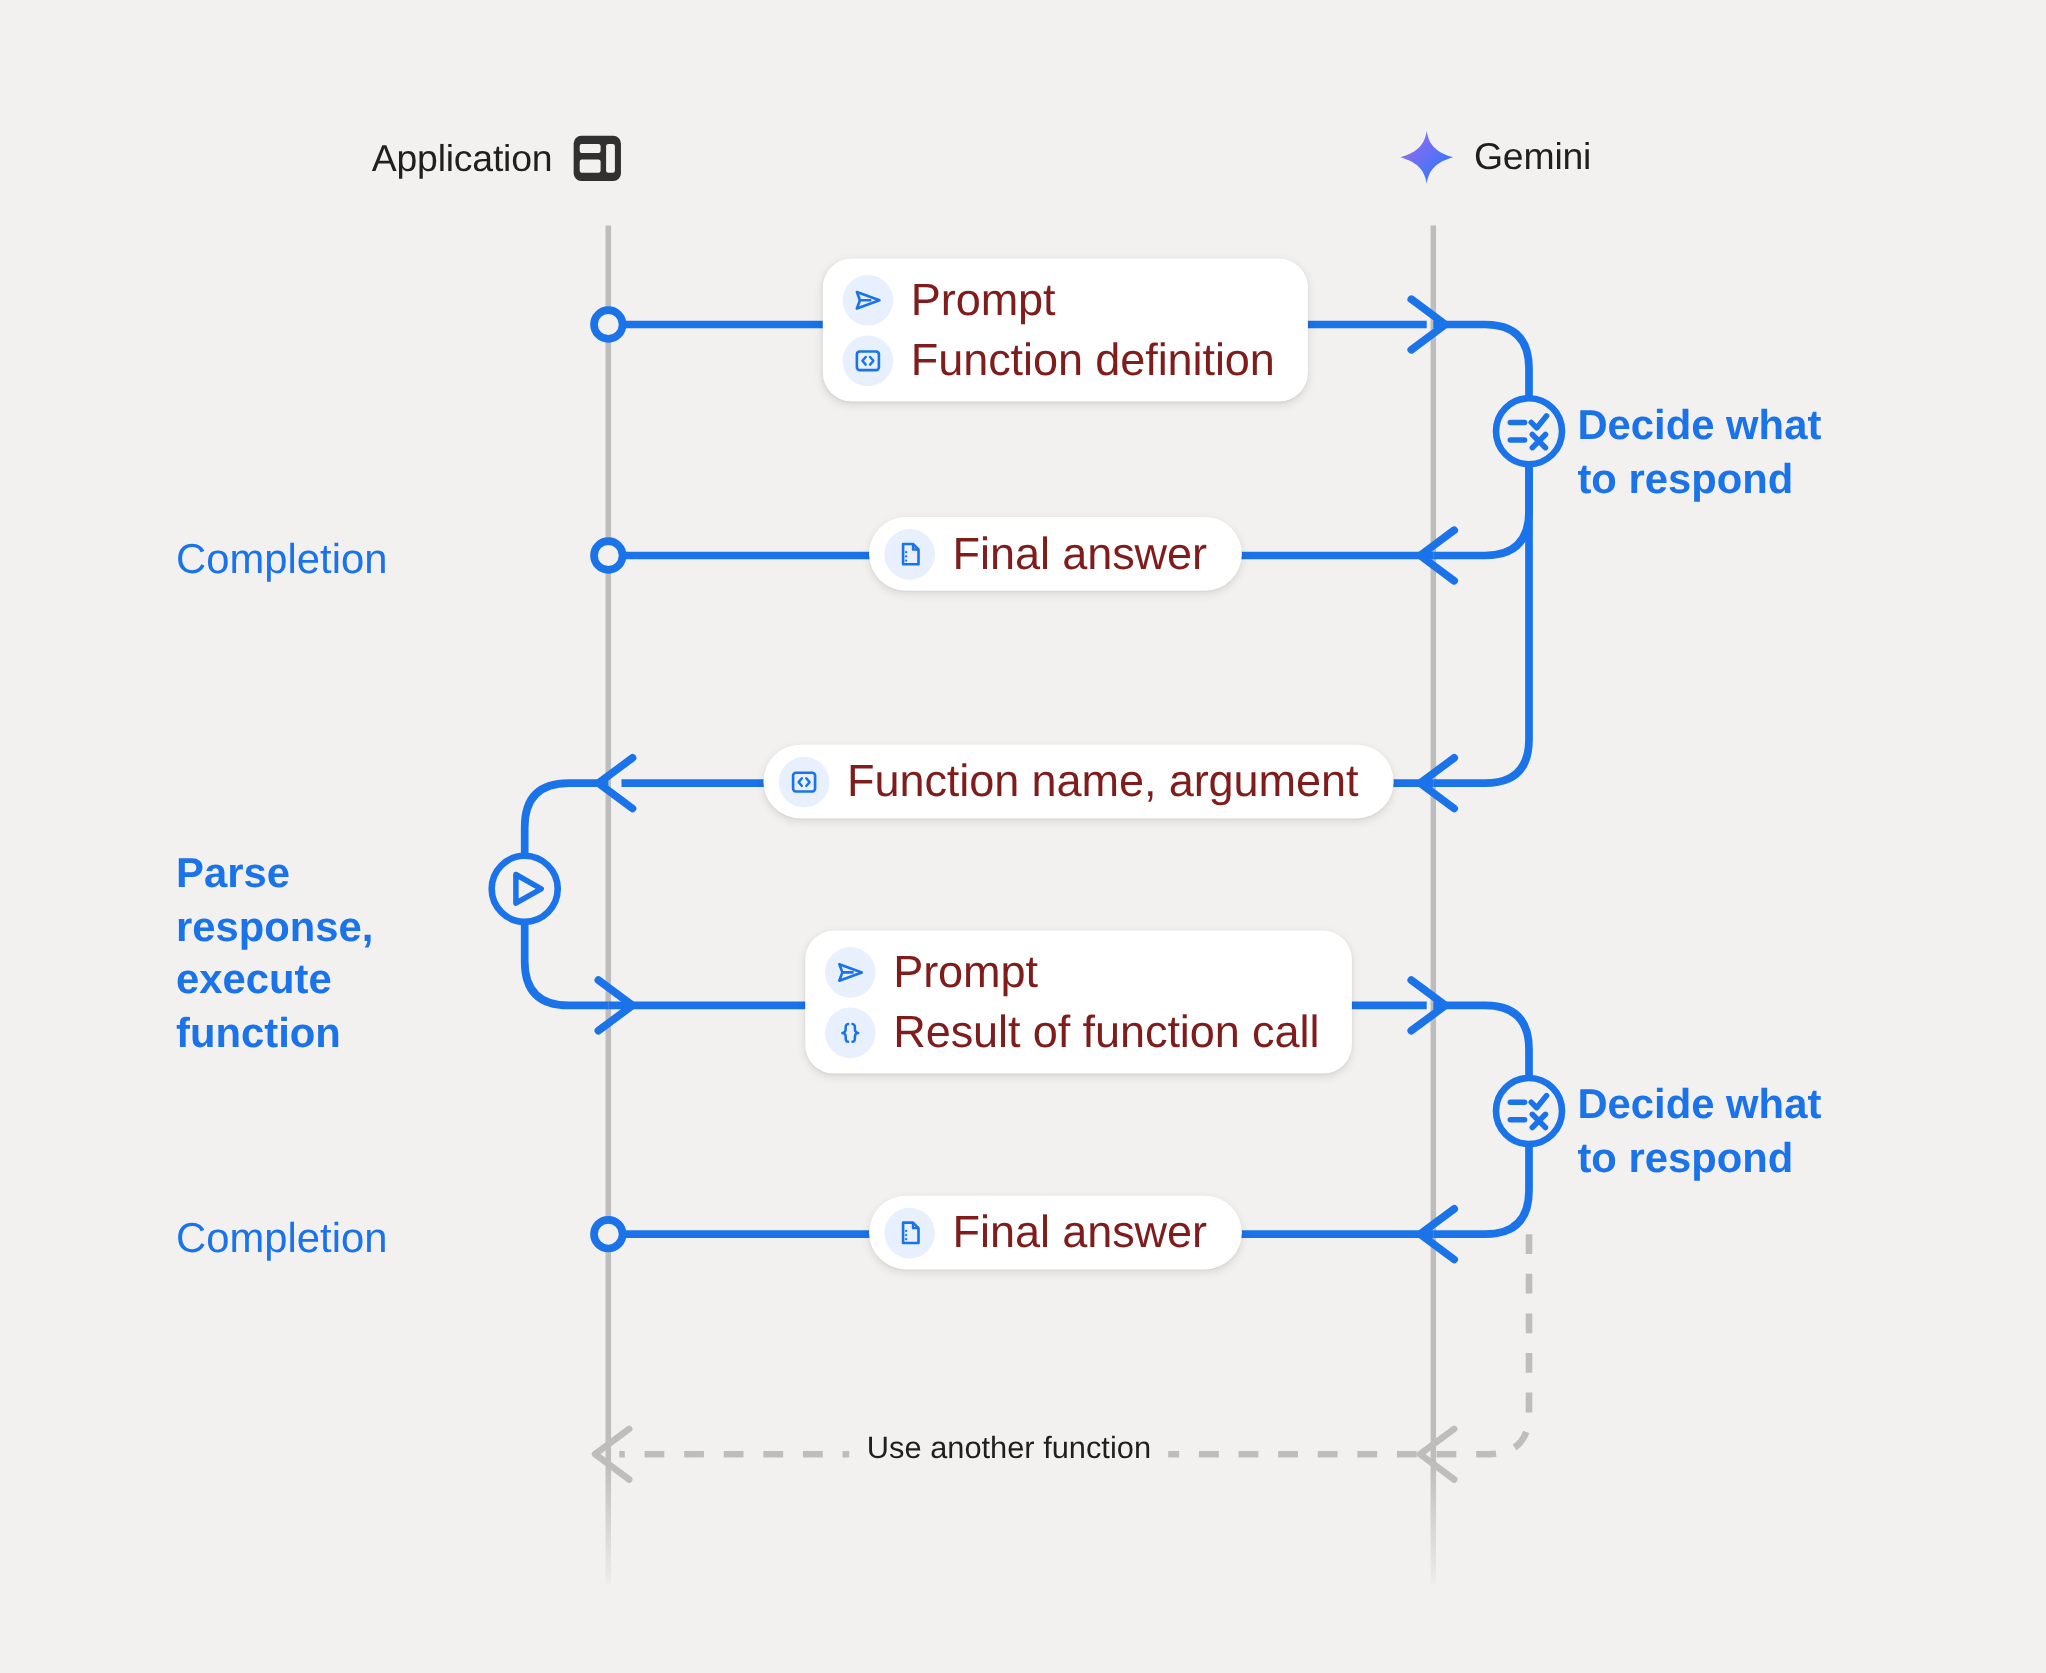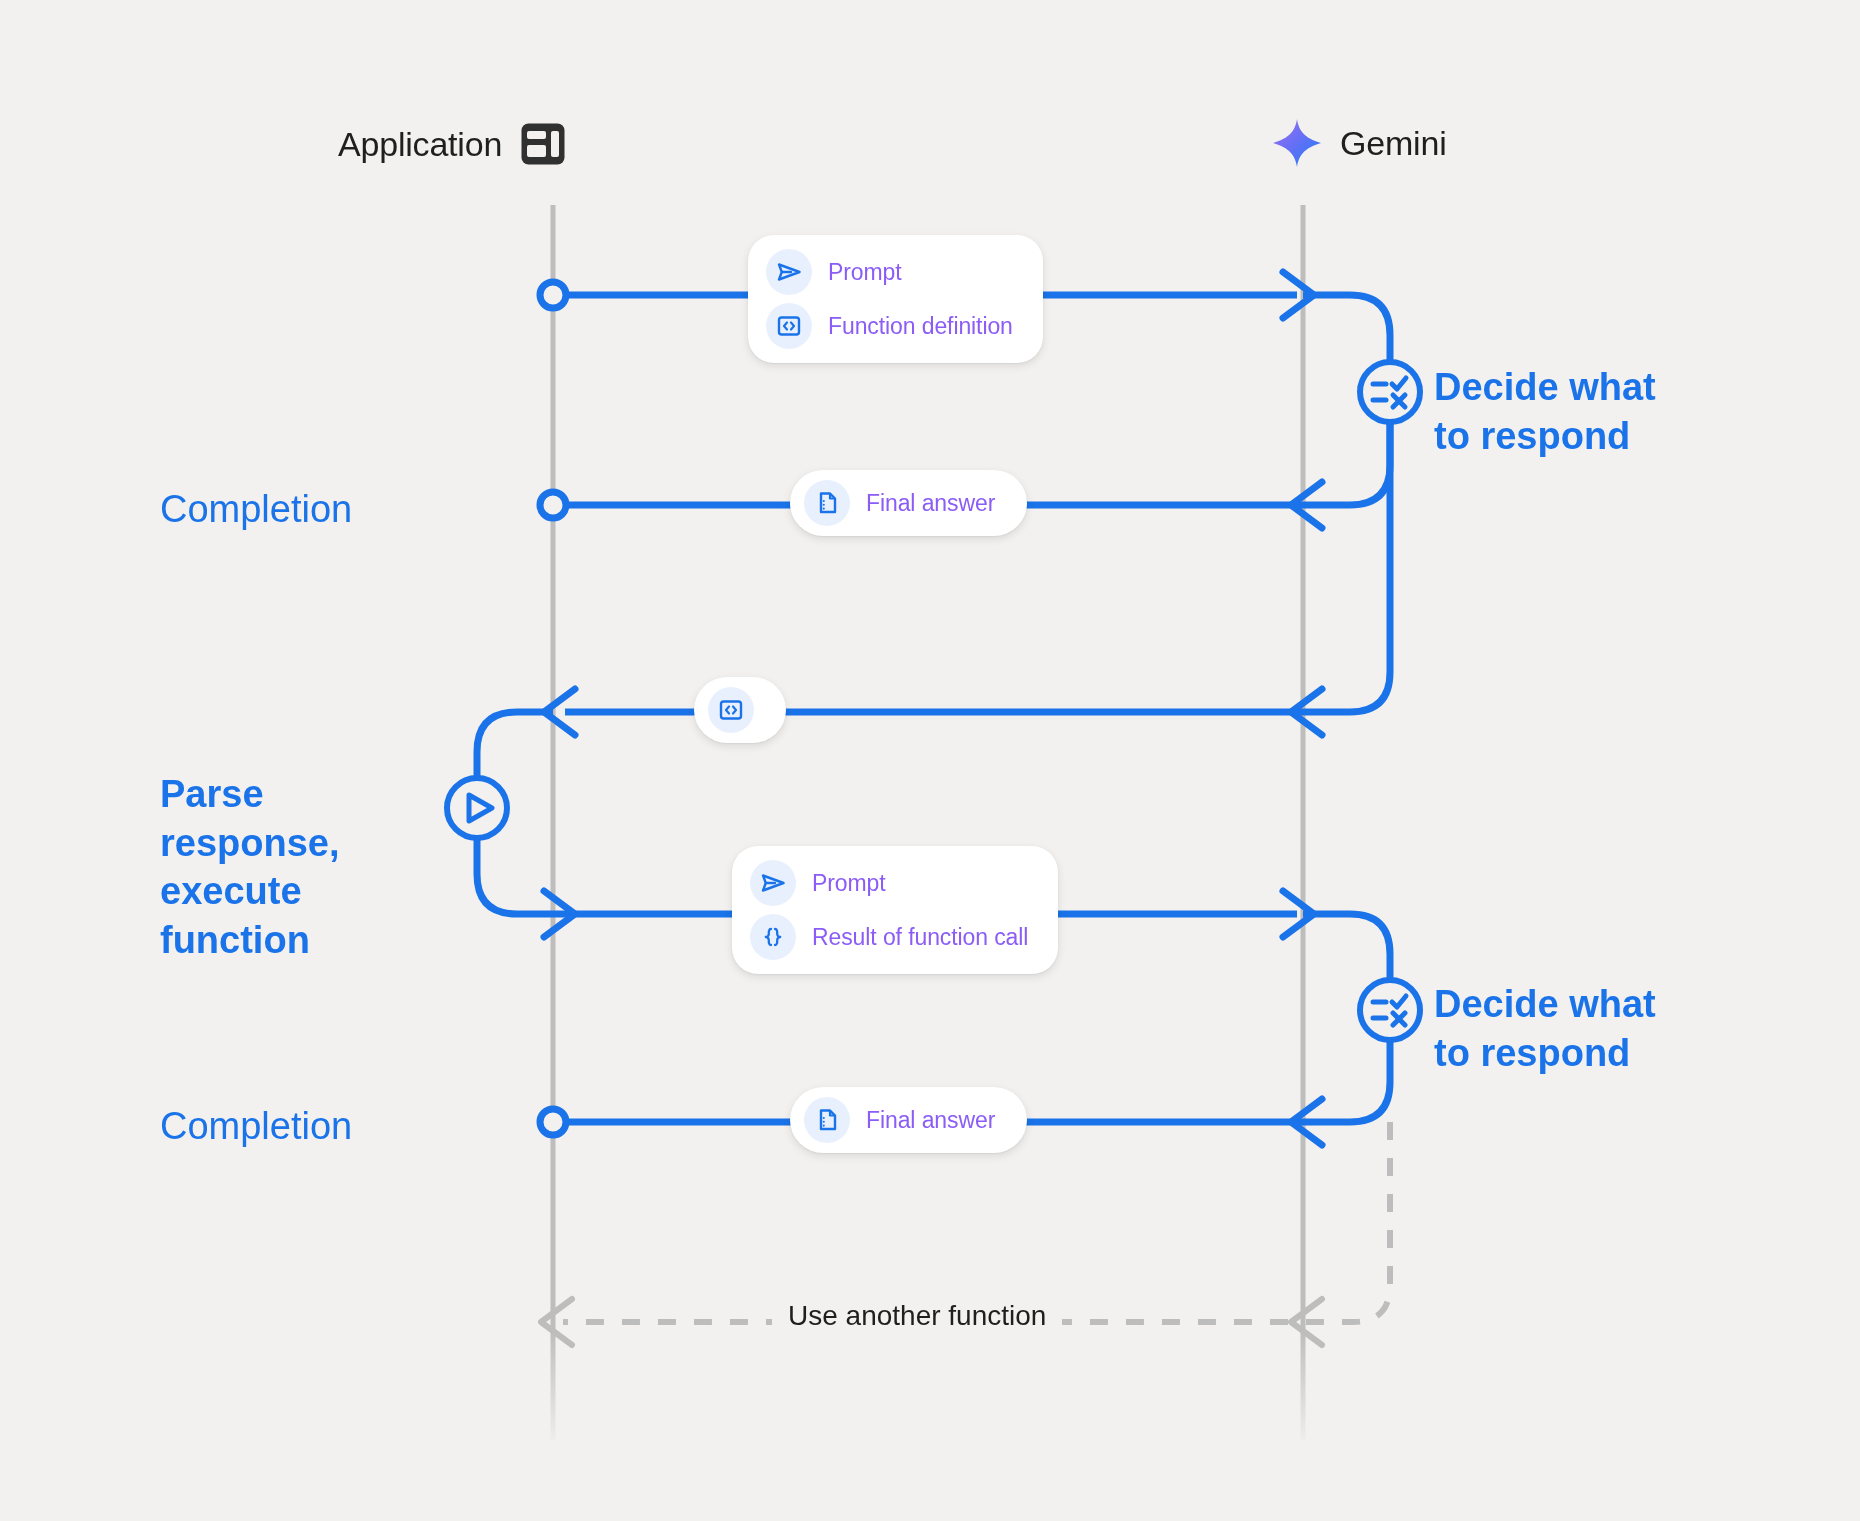--- a/index.html
+++ b/index.html
@@ -70,22 +70,22 @@
     gap: 8px;
   }
   .card.pill { border-radius: 38px; padding: 10px 32px 10px 14px; }
   .card-row {
     display: flex;
     align-items: center;
     gap: 16px;
     white-space: nowrap;
   }
   .card-row .row-text {
-    font-size: 23px;
-    color: #8b5cf6;
+    font-size: 41px;
+    color: #7f1d1d;
     letter-spacing: -0.1px;
   }
   .chip {
     width: 46px; height: 46px;
     border-radius: 50%;
     background: #e8f0fe;
     display: flex;
     align-items: center;
     justify-content: center;
     flex: 0 0 auto;
@@ -250,20 +250,21 @@
 
   <div class="card pill" style="left:694px; top:677px;">
     <div class="card-row">
       <span class="chip">
         <svg width="28" height="28" viewBox="0 0 28 28">
           <rect x="4" y="5.5" width="20" height="17" rx="2.6" fill="none" stroke="#1a73e8" stroke-width="2.4"></rect>
           <polyline points="12,10.5 9,14 12,17.5" fill="none" stroke="#1a73e8" stroke-width="2.2" stroke-linecap="round" stroke-linejoin="round"></polyline>
           <polyline points="16,10.5 19,14 16,17.5" fill="none" stroke="#1a73e8" stroke-width="2.2" stroke-linecap="round" stroke-linejoin="round"></polyline>
         </svg>
       </span>
+      <span class="row-text">Function name,  argument</span>
     </div>
   </div>
 
   <div class="card" style="left:732px; top:846px;">
     <div class="card-row">
       <span class="chip">
         <svg width="28" height="28" viewBox="0 0 28 28">
           <path d="M4 6.5 L24.5 14 L4 21.5 L6.8 14 Z" fill="none" stroke="#1a73e8" stroke-width="2.4" stroke-linejoin="round"></path>
           <line x1="6.8" y1="14" x2="16" y2="14" stroke="#1a73e8" stroke-width="2.4" stroke-linecap="round"></line>
         </svg>

